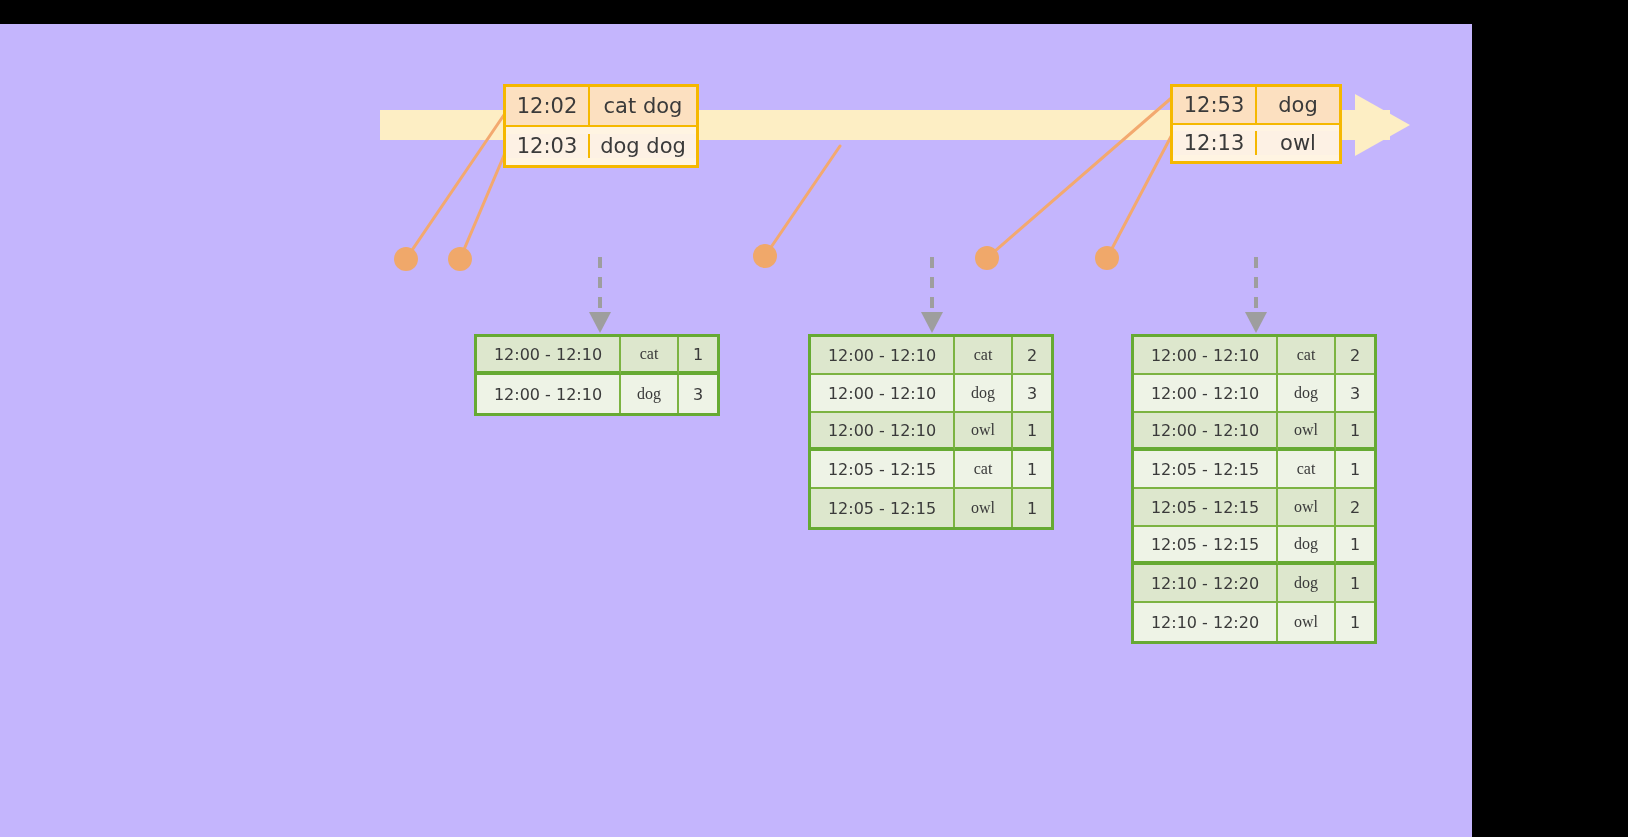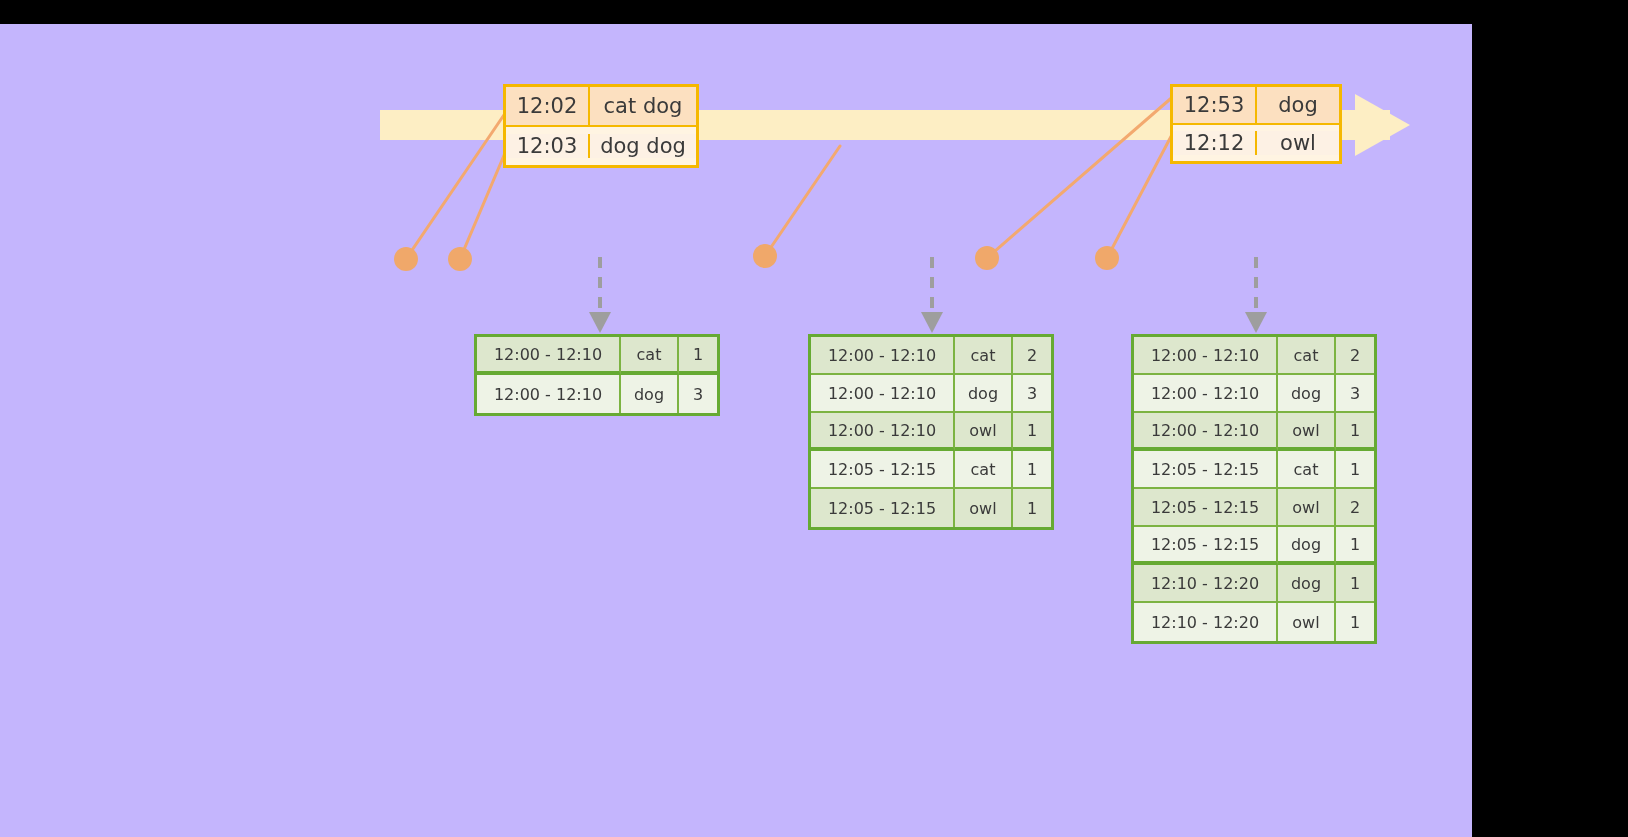--- a/index.html
+++ b/index.html
@@ -88,21 +88,21 @@
     font-size: 16px;
     color: #3a3a3a;
     box-sizing: border-box;
     border-right: 2px solid #7cb342;
     border-bottom: 2px solid #7cb342;
     white-space: nowrap;
   }
   .res-cell:last-child { border-right: none; }
   .res-row:last-child .res-cell { border-bottom: none; }
   .c-window { width: 144px; }
-  .c-word   { width: 58px; }
+  .c-word   { width: 58px; font-family: Liberation Serif, serif; }
   .c-count  { width: 38px; }
   
   .res-row.group-end .res-cell { border-bottom: 4px solid #66aa33; }
 </style>
 </head>
 <body>
 
 <div id="canvas">
 
   <svg class="layer" viewBox="0 0 1628 837" xmlns="http://www.w3.org/2000/svg">
@@ -155,21 +155,21 @@
     </div>
   </div>
 
 
   <div class="event-box" style="left:1170px; top:60px; width:172px; height:80px;">
     <div class="event-row shade-a">
       <div class="ev-cell ev-time">12:53</div>
       <div class="ev-cell ev-words">dog</div>
     </div>
     <div class="event-row shade-b">
-      <div class="ev-cell ev-time">12:12</div>
+      <div class="ev-cell ev-time">12:13</div>
       <div class="ev-cell ev-words">owl</div>
     </div>
   </div>
 
   <div class="result-table" style="left:474px; top:310px;">
     <div class="res-row odd group-end">
       <div class="res-cell c-window">12:00 - 12:10</div>
       <div class="res-cell c-word">cat</div>
       <div class="res-cell c-count">1</div>
     </div>

